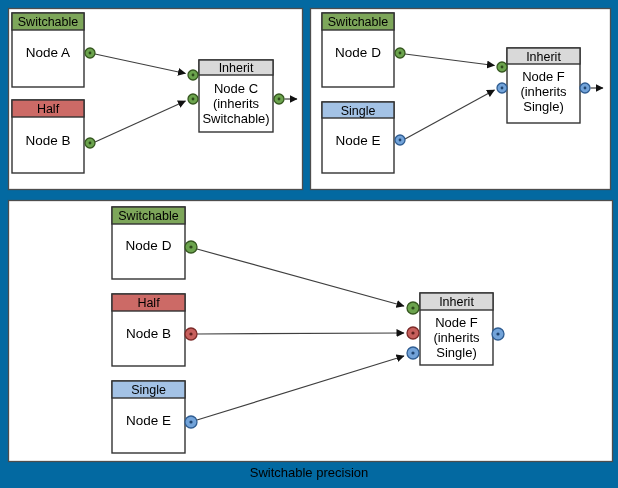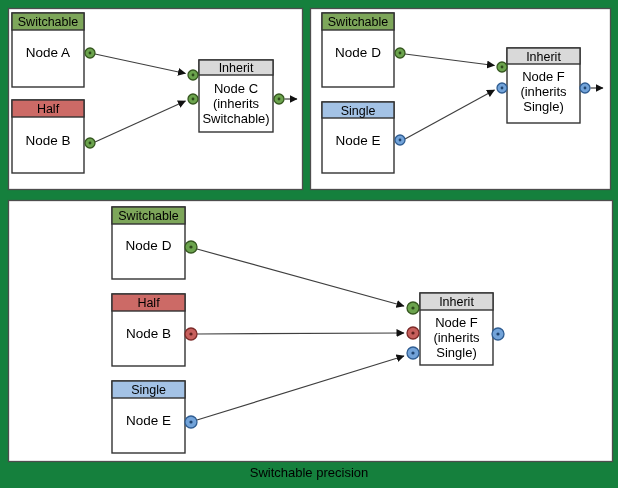--- a/index.html
+++ b/index.html
@@ -5,21 +5,21 @@
   html, body {
     margin: 0;
     padding: 0;
     background: #ffffff;
     font-family: "Liberation Sans", sans-serif;
   }
   .stage {
     position: relative;
     width: 618px;
     height: 488px;
-    background: #15803d;
+    background: #0369a1;
     text-align: right;
   }
   svg { display: block; }
 
   .panel { fill: #ffffff; stroke: #4d4d4d; stroke-width: 1.3; }
   .node-box { fill: #ffffff; stroke: #333333; stroke-width: 1.4; }
   .hdr-switchable { fill: #7da65a; stroke: #333333; stroke-width: 1.4; }
   .hdr-half       { fill: #cc6a66; stroke: #333333; stroke-width: 1.4; }
   .hdr-single     { fill: #a3c2e5; stroke: #333333; stroke-width: 1.4; }
   .hdr-inherit    { fill: #d9d9d9; stroke: #333333; stroke-width: 1.4; }

